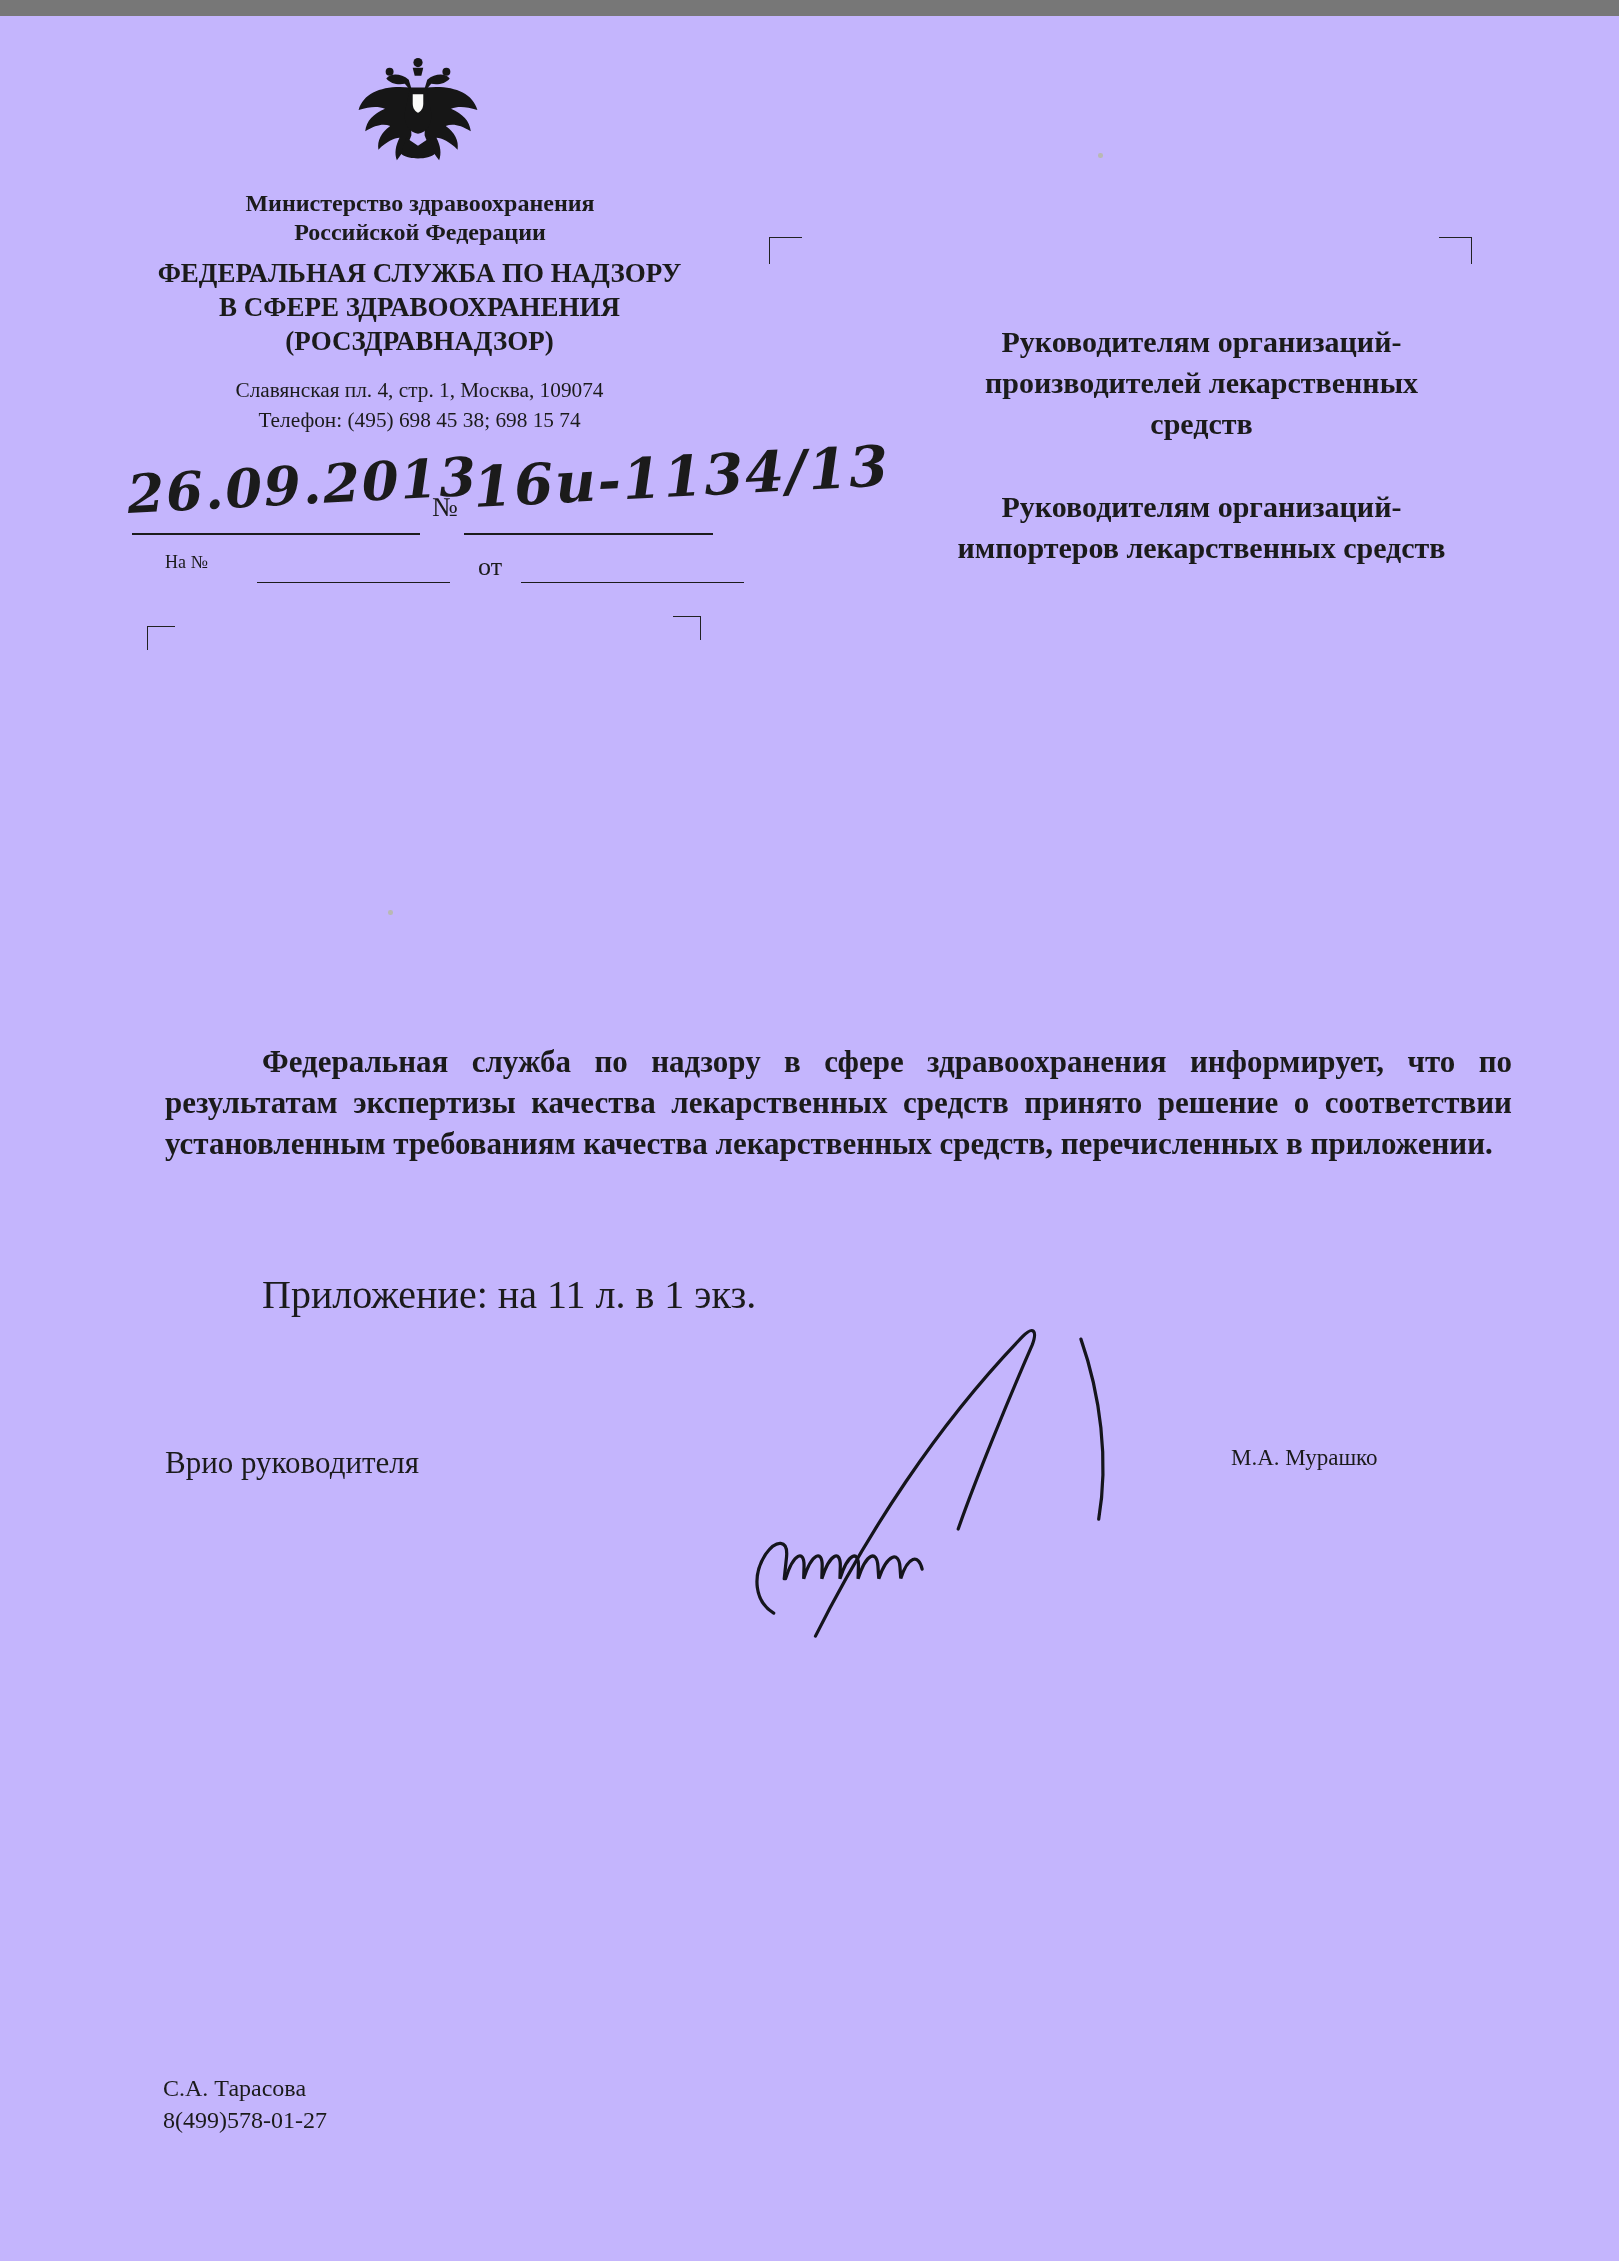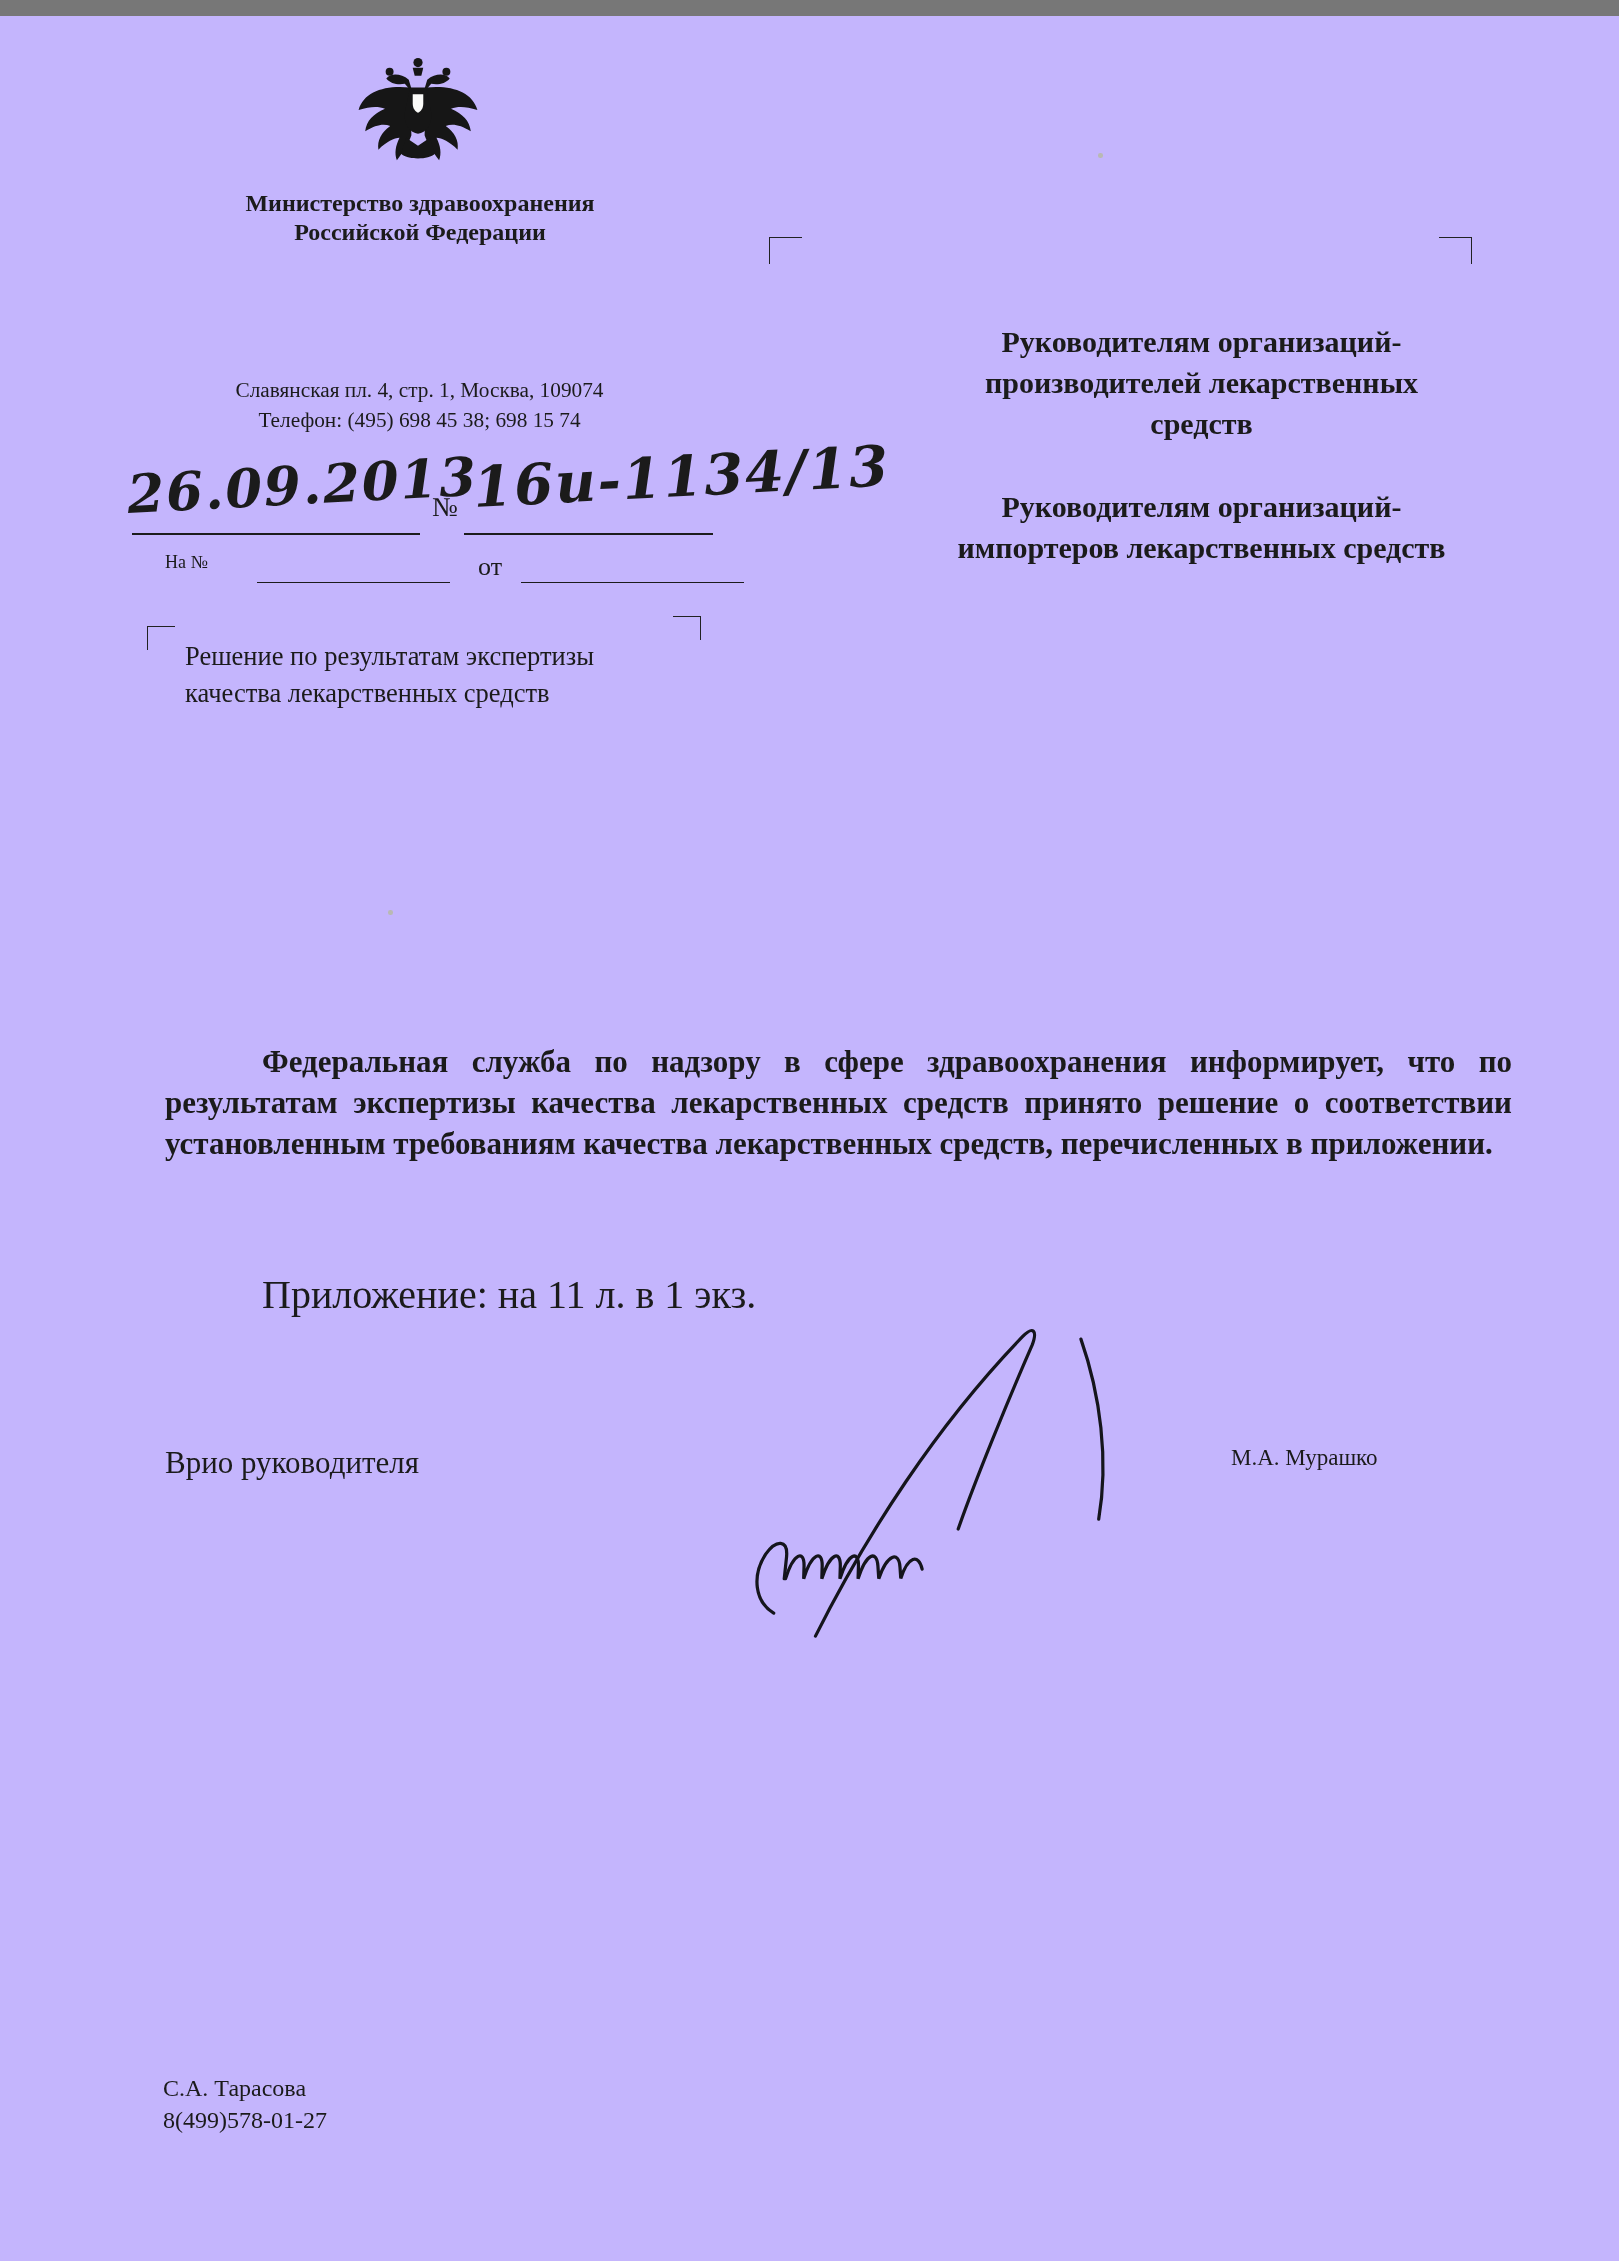--- a/index.html
+++ b/index.html
@@ -42,41 +42,42 @@
       <path d="M92 22 h16 l-3 12 h-10 Z"></path>
       <path d="M88 52 h24 l8 38 c2 18 -8 30 -20 32 c-12 -2 -22 -14 -20 -32 Z"></path>
       <path d="M92 62 h16 v14 c0 8 -4 12 -8 14 c-4 -2 -8 -6 -8 -14 Z" fill="#fbfbf9"></path>
       <path d="M82 128 l18 12 18 -12 8 24 c-10 10 -42 10 -52 0 Z"></path>
     </g>
   </svg>
 
   <div class="abs center bold preline" style="left:142px;top:173px;width:556px;font-size:24px;line-height:29px;">Министерство здравоохранения
 Российской Федерации</div>
 
+  <div class="abs center bold preline" style="left:103px;top:240px;width:633px;font-size:27px;line-height:34px;">ФЕДЕРАЛЬНАЯ СЛУЖБА ПО НАДЗОРУ
+В СФЕРЕ ЗДРАВООХРАНЕНИЯ
+(РОСЗДРАВНАДЗОР)</div>
 
   <div class="abs center preline" style="left:103px;top:359px;width:633px;font-size:21.3px;line-height:30px;">Славянская пл. 4, стр. 1, Москва, 109074
 Телефон: (495) 698 45 38; 698 15 74</div>
 
   <div class="abs handwriting" style="left:129px;top:447px;font-size:53px;">26.09.2013</div>
   <div class="abs rule" style="left:132px;top:517px;width:288px;"></div>
 
   <div class="abs" style="left:432px;top:476px;font-size:27px;">№</div>
 
   <div class="abs handwriting" style="left:475px;top:438px;font-size:56px;">16и-1134/13</div>
   <div class="abs rule" style="left:464px;top:517px;width:249px;"></div>
 
   <div class="abs" style="left:165px;top:536px;font-size:18px;">На №</div>
   <div class="abs thinrule" style="left:257px;top:566px;width:193px;"></div>
   <div class="abs" style="left:478px;top:536px;font-size:26px;">от</div>
   <div class="abs thinrule" style="left:521px;top:566px;width:223px;"></div>
 
   <div class="abs corner-tl" style="left:147px;top:610px;"></div>
   <div class="abs corner-tr" style="left:673px;top:600px;"></div>
-  <div class="abs preline" style="left:185px;top:622px;width:491px;font-size:26.5px;line-height:37px;">Решение по результатам экспертизы
-качества лекарственных средств</div>
 
   <div class="abs corner-tl" style="left:769px;top:221px;width:32px;height:26px;"></div>
   <div class="abs corner-tr" style="left:1439px;top:221px;width:32px;height:26px;"></div>
 
   <div class="abs center bold preline" style="left:859px;top:305px;width:685px;font-size:30px;line-height:41px;">Руководителям организаций-
 производителей лекарственных
 средств</div>
   <div class="abs center bold preline" style="left:859px;top:470px;width:685px;font-size:30px;line-height:41px;">Руководителям организаций-
 импортеров лекарственных средств</div>
 

